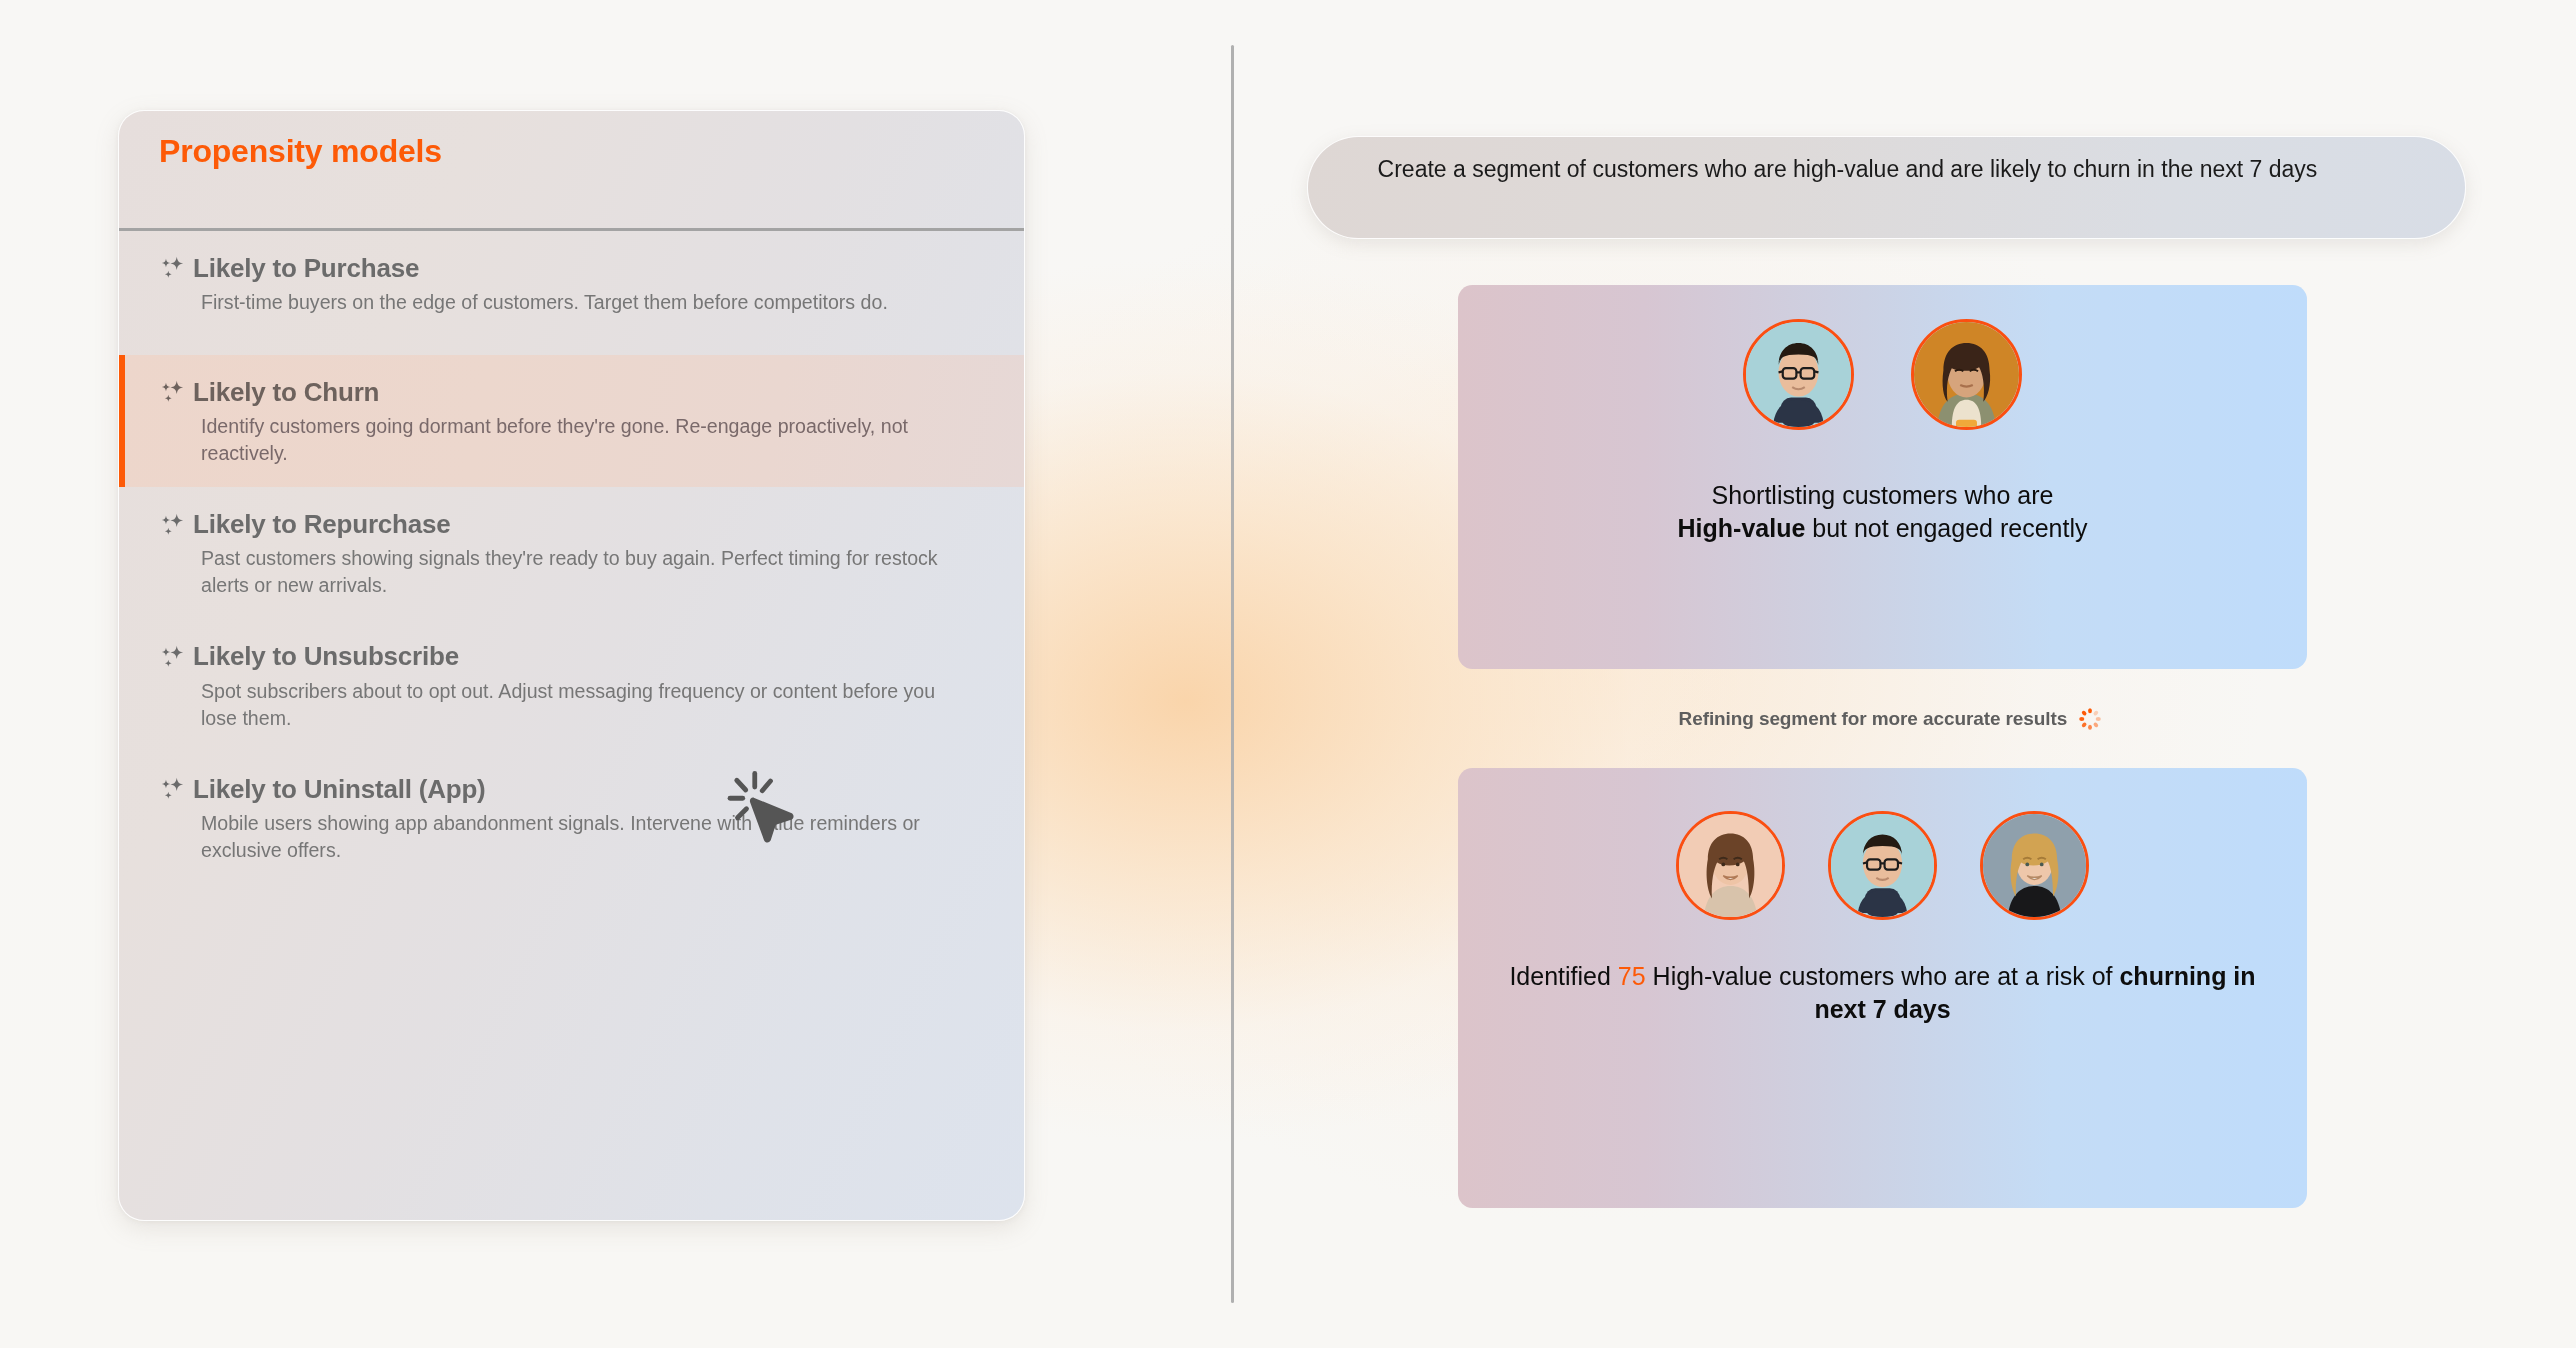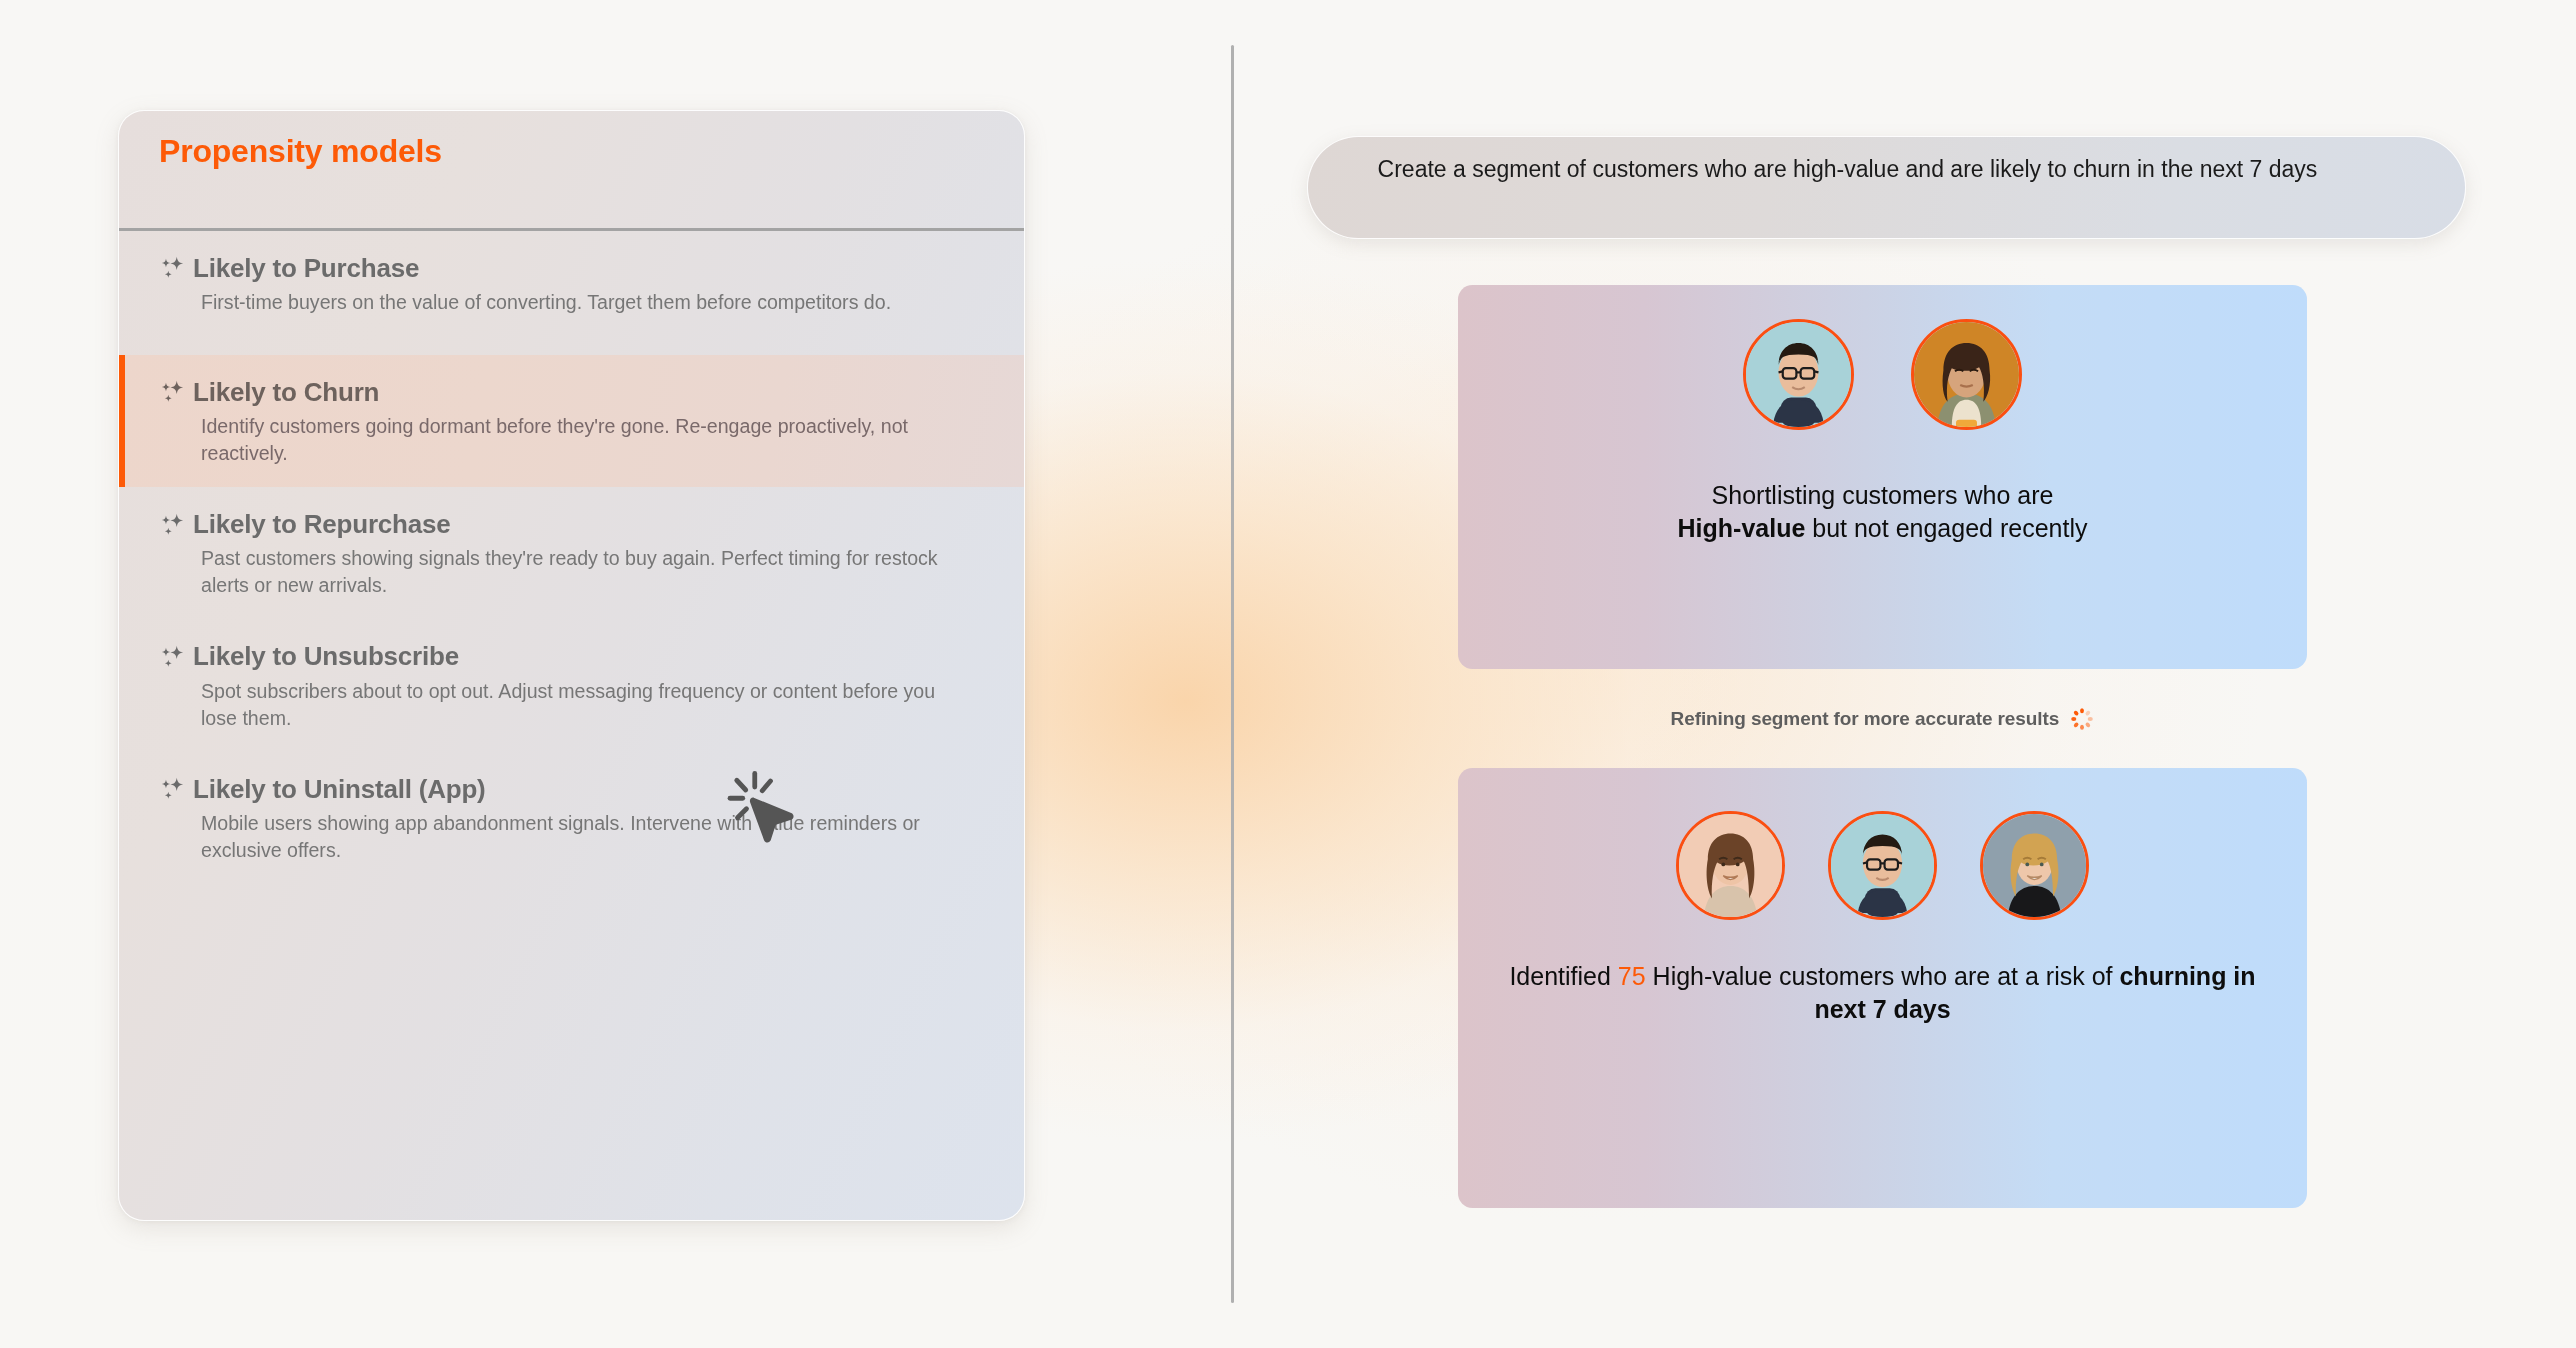--- a/index.html
+++ b/index.html
@@ -226,21 +226,21 @@
 
   #caption-1 { margin-top: 49px; }
   #caption-2 { margin-top: 40px; }
 
   .card-caption b { font-weight: 700; }
   .num-highlight { color: #fd5a07; font-weight: 400; }
 
   
   #refining-row {
     position: absolute;
-    left: 0;
+    left: 8px;
     top: 707px;
     width: 1159px;
     display: flex;
     align-items: center;
     justify-content: center;
     gap: 11.3px;
   }
 
   #refining-text {
     font-size: 19px;
@@ -271,21 +271,21 @@
       <div class="model-head">
         <span class="sparkle-icon">
           <svg viewBox="0 0 64 64" xmlns="http://www.w3.org/2000/svg">
             <path fill="#6b6b6b" d="M40 8c1.6 9.4 4.2 12.6 13.6 14.2-9.4 1.6-12 4.8-13.6 14.2-1.6-9.4-4.2-12.6-13.6-14.2C35.8 20.6 38.4 17.4 40 8z"></path>
             <path fill="#6b6b6b" d="M17 12c1.1 6.1 2.7 8.1 8.8 9.2-6.1 1.1-7.7 3.1-8.8 9.2-1.1-6.1-2.7-8.1-8.8-9.2C14.3 20.1 15.9 18.1 17 12z"></path>
             <path fill="#6b6b6b" d="M22 38c0.9 5 2.2 6.6 7.2 7.5-5 0.9-6.3 2.5-7.2 7.5-0.9-5-2.2-6.6-7.2-7.5C19.8 44.6 21.1 43 22 38z"></path>
           </svg>
         </span>
         <span class="model-title">Likely to Purchase</span>
       </div>
-      <div class="model-desc">First-time buyers on the value of converting. Target them before competitors do.</div>
+      <div class="model-desc">First-time buyers on the edge of customers. Target them before competitors do.</div>
     </div>
 
     <div class="model-item is-selected">
       <span class="model-accent"></span>
       <div class="model-head">
         <span class="sparkle-icon">
           <svg viewBox="0 0 64 64" xmlns="http://www.w3.org/2000/svg">
             <path fill="#6d625d" d="M40 8c1.6 9.4 4.2 12.6 13.6 14.2-9.4 1.6-12 4.8-13.6 14.2-1.6-9.4-4.2-12.6-13.6-14.2C35.8 20.6 38.4 17.4 40 8z"></path>
             <path fill="#6d625d" d="M17 12c1.1 6.1 2.7 8.1 8.8 9.2-6.1 1.1-7.7 3.1-8.8 9.2-1.1-6.1-2.7-8.1-8.8-9.2C14.3 20.1 15.9 18.1 17 12z"></path>
             <path fill="#6d625d" d="M22 38c0.9 5 2.2 6.6 7.2 7.5-5 0.9-6.3 2.5-7.2 7.5-0.9-5-2.2-6.6-7.2-7.5C19.8 44.6 21.1 43 22 38z"></path>

